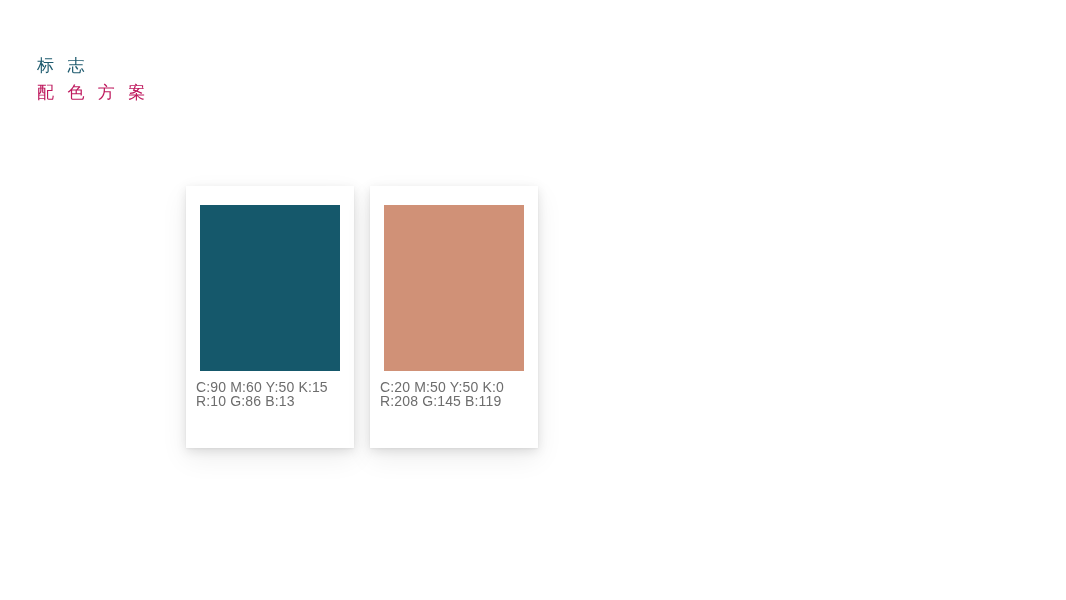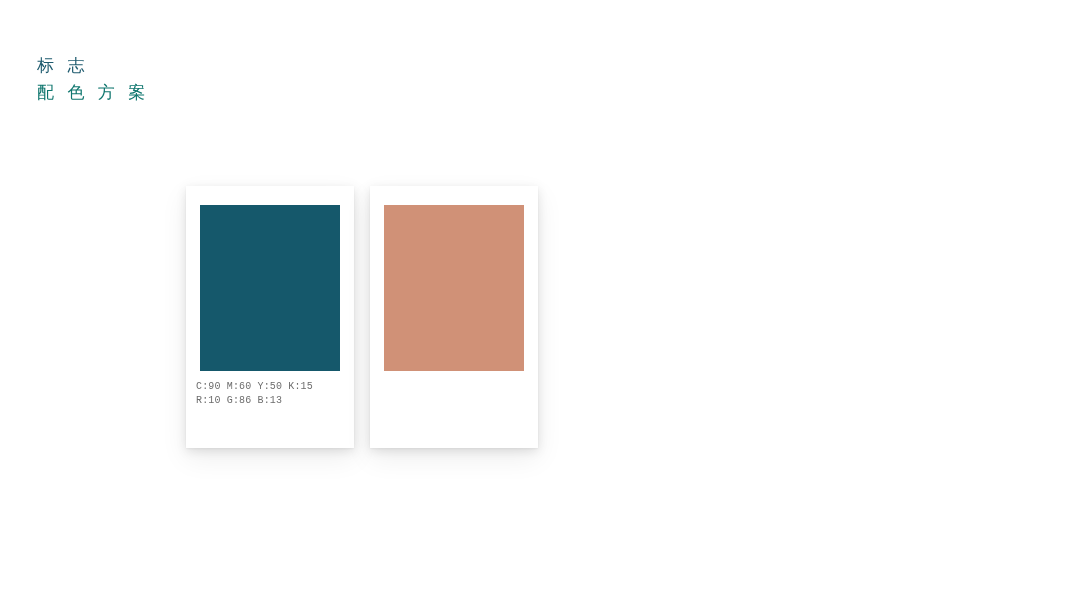--- a/index.html
+++ b/index.html
@@ -67,48 +67,52 @@
   }
 
   .swatch-labels {
     position: absolute;
     left: 10px;
     top: 194px;
     width: 150px;
   }
 
   .swatch-label {
-    font-family: Liberation Mono, monospace;
-    font-size: 10px;
+    font-family: Liberation Sans, sans-serif;
+    font-size: 14px;
     line-height: 14px;
     color: #6d6d6d;
     letter-spacing: 0.15px;
     white-space: nowrap;
   }
 </style>
 </head>
 <body style="background: rgb(255, 255, 255);">
 
 <div id="page">
 
   <div class="title-block">
     <div class="title-line" style="color: rgb(29, 90, 110);">标 志</div>
-    <div class="title-line" style="color: #0f766e;">配 色 方 案</div>
+    <div class="title-line" style="color: #be185d;">配 色 方 案</div>
   </div>
 
   <div class="card-row">
 
     <div class="swatch-card">
       <div class="swatch-chip" style="background: rgb(21, 88, 107);"></div>
       <div class="swatch-labels">
         <div class="swatch-label">C:90 M:60 Y:50 K:15</div>
         <div class="swatch-label">R:10 G:86 B:13</div>
       </div>
     </div>
 
 
     <div class="swatch-card">
       <div class="swatch-chip" style="background: rgb(208, 145, 119);"></div>
+      <div class="swatch-labels">
+        <div class="swatch-label">C:20 M:50 Y:50 K:0</div>
+        <div class="swatch-label">R:208 G:145 B:119</div>
+      </div>
     </div>
 
 
   </div>
 </div>
 
 </body></html>

